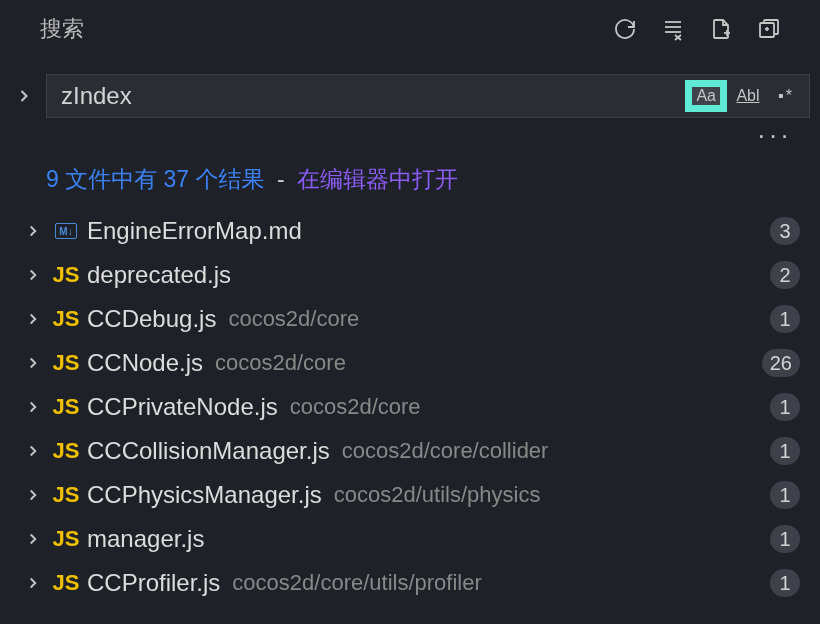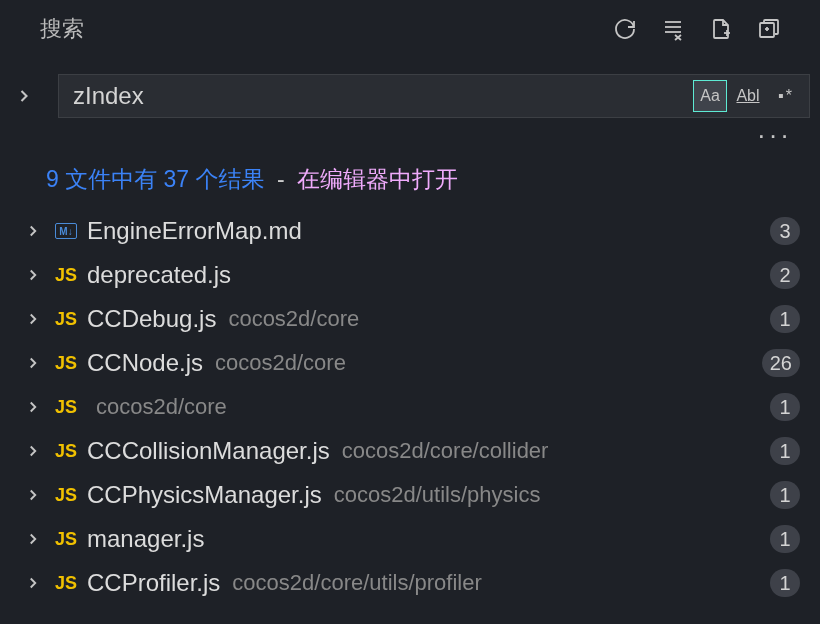--- a/index.html
+++ b/index.html
@@ -34,21 +34,21 @@
       justify-content: center;
       width: 30px;
       height: 30px;
       color: #c5c5c5;
       cursor: pointer;
     }
     .icon-btn svg { width: 24px; height: 24px; }
     .search-row {
       display: flex;
       padding: 16px 10px 6px 10px;
-      gap: 20px;
+      gap: 8px;
     }
     .expand-toggle {
       width: 28px;
       height: 44px;
       display: flex;
       align-items: center;
       justify-content: center;
       color: #c5c5c5;
       cursor: pointer;
     }
@@ -82,21 +82,21 @@
       justify-content: center;
       height: 32px;
       min-width: 34px;
       padding: 0 4px;
       color: #c5c5c5;
       font-size: 16px;
       cursor: pointer;
     }
     .opt.active {
       background: #3f434b;
-      border: 1px solid #5eead4;
+      border: 7px solid #5eead4;
     }
     .opt-word { text-decoration: underline; }
     .opt-regex { letter-spacing: 2px; }
     .more-row {
       display: flex;
       justify-content: flex-end;
       padding: 6px 28px 0 0;
     }
     .more-dots {
       color: #c5c5c5;
@@ -106,21 +106,21 @@
       line-height: 10px;
       height: 16px;
     }
     .summary {
       padding: 18px 0 14px 46px;
       font-size: 23px;
       color: #cccccc;
     }
     .summary .count { color: #3b82f6; }
     .summary .dash { color: #cccccc; margin: 0 6px; }
-    .summary .link { color: #f0abfc; cursor: pointer; margin-top: 21px; }
+    .summary .link { color: #8b5cf6; cursor: pointer; margin-top: 21px; }
     .results {
       padding: 0 0 8px 0;
     }
     .result-row {
       display: flex;
       align-items: center;
       height: 44px;
       padding: 0 20px 0 24px;
       cursor: pointer;
     }
@@ -134,21 +134,21 @@
     .file-icon {
       width: 36px;
       display: flex;
       align-items: center;
       justify-content: center;
       margin-left: 4px;
     }
     .js-icon {
       color: #f0c000;
       font-weight: 800;
-      font-size: 18px;
+      font-size: 22px;
     }
     .md-icon {
       border: 1.5px solid #4a8bd8;
       color: #4a8bd8;
       font-size: 10px;
       font-weight: 700;
       padding: 0 3px;
       border-radius: 2px;
       display: inline-flex;
       align-items: center;
@@ -301,20 +301,21 @@
     </div>
     <div class="result-row">
       <span class="chevron">
         <svg viewBox="0 0 24 24" fill="none" stroke="currentColor" stroke-width="2.5">
           <polyline points="9 6 15 12 9 18"></polyline>
         </svg>
       </span>
       <span class="file-icon">
         <span class="js-icon">JS</span>
       </span>
+      <span class="file-name">CCPrivateNode.js</span>
       <span class="file-path">cocos2d/core</span>
       <span class="spacer"></span>
       <span class="badge">1</span>
     </div>
     <div class="result-row">
       <span class="chevron">
         <svg viewBox="0 0 24 24" fill="none" stroke="currentColor" stroke-width="2.5">
           <polyline points="9 6 15 12 9 18"></polyline>
         </svg>
       </span>

